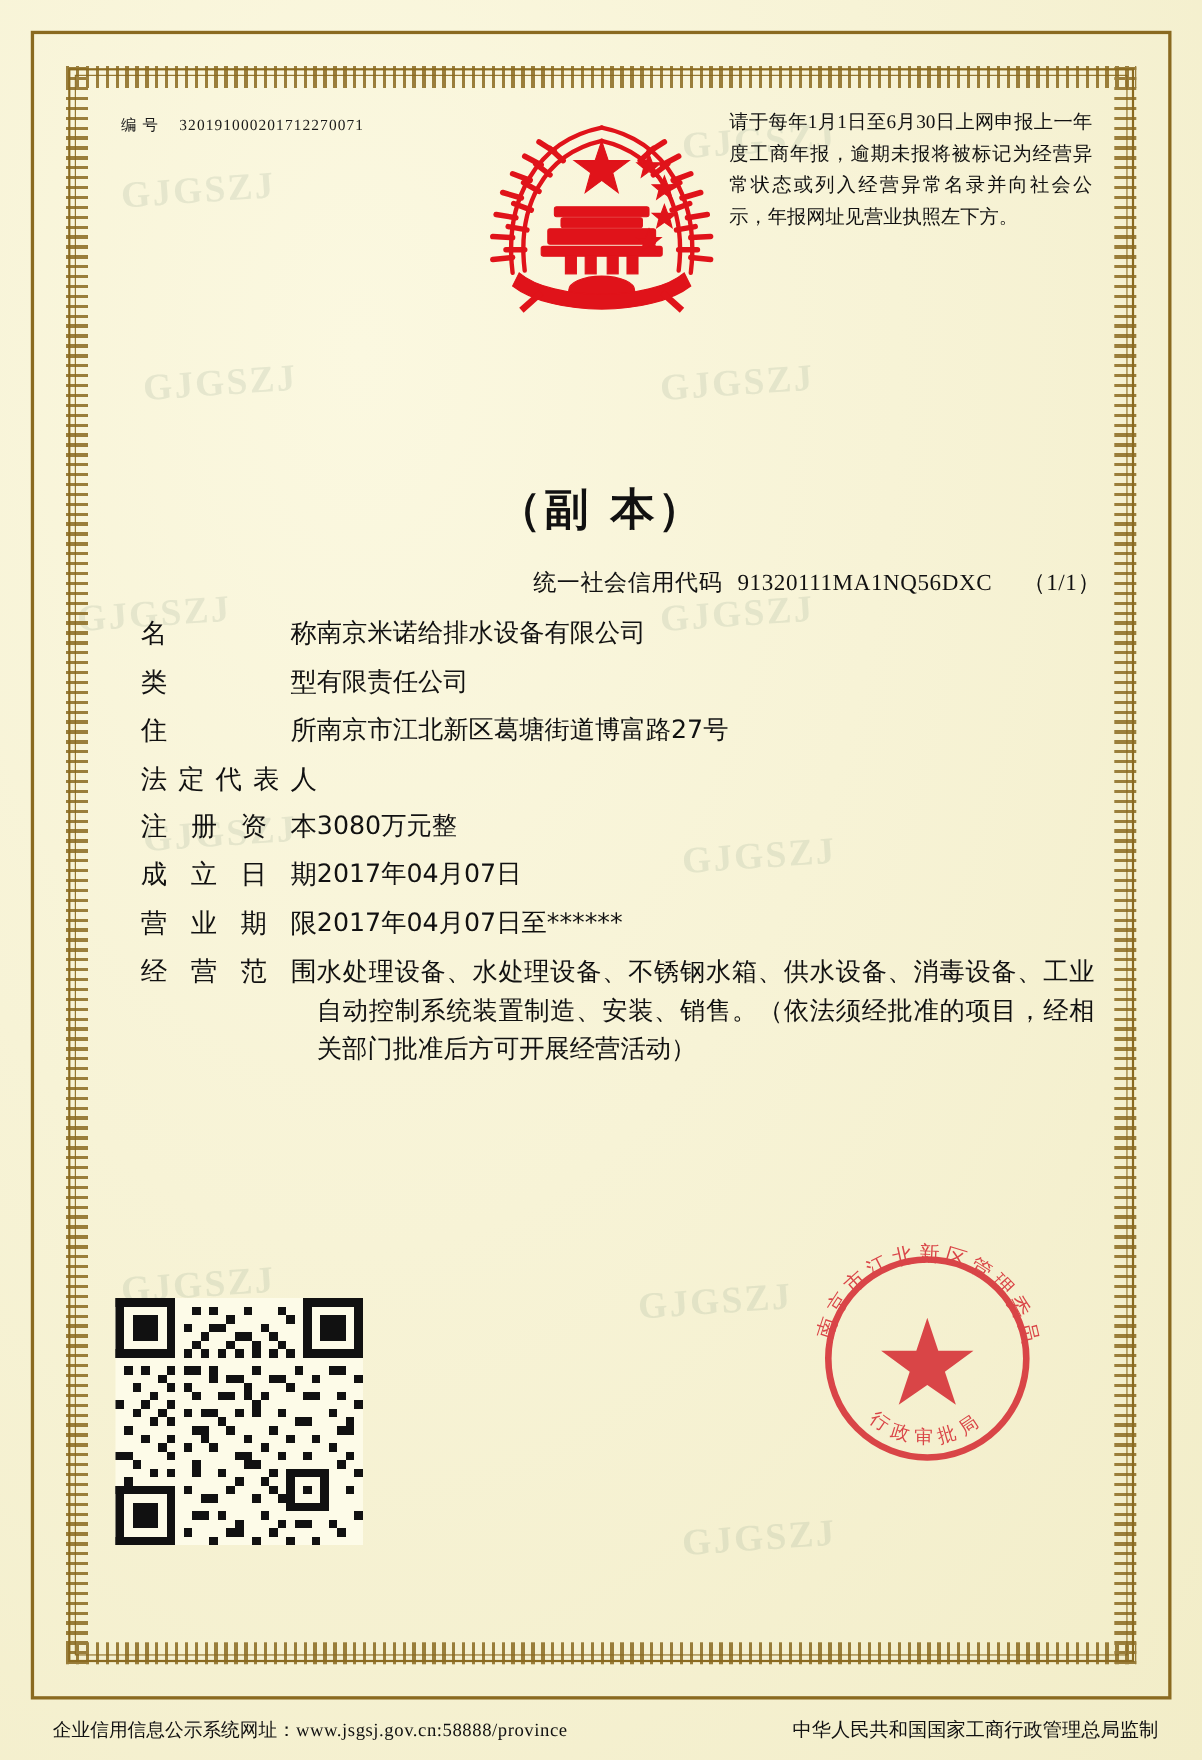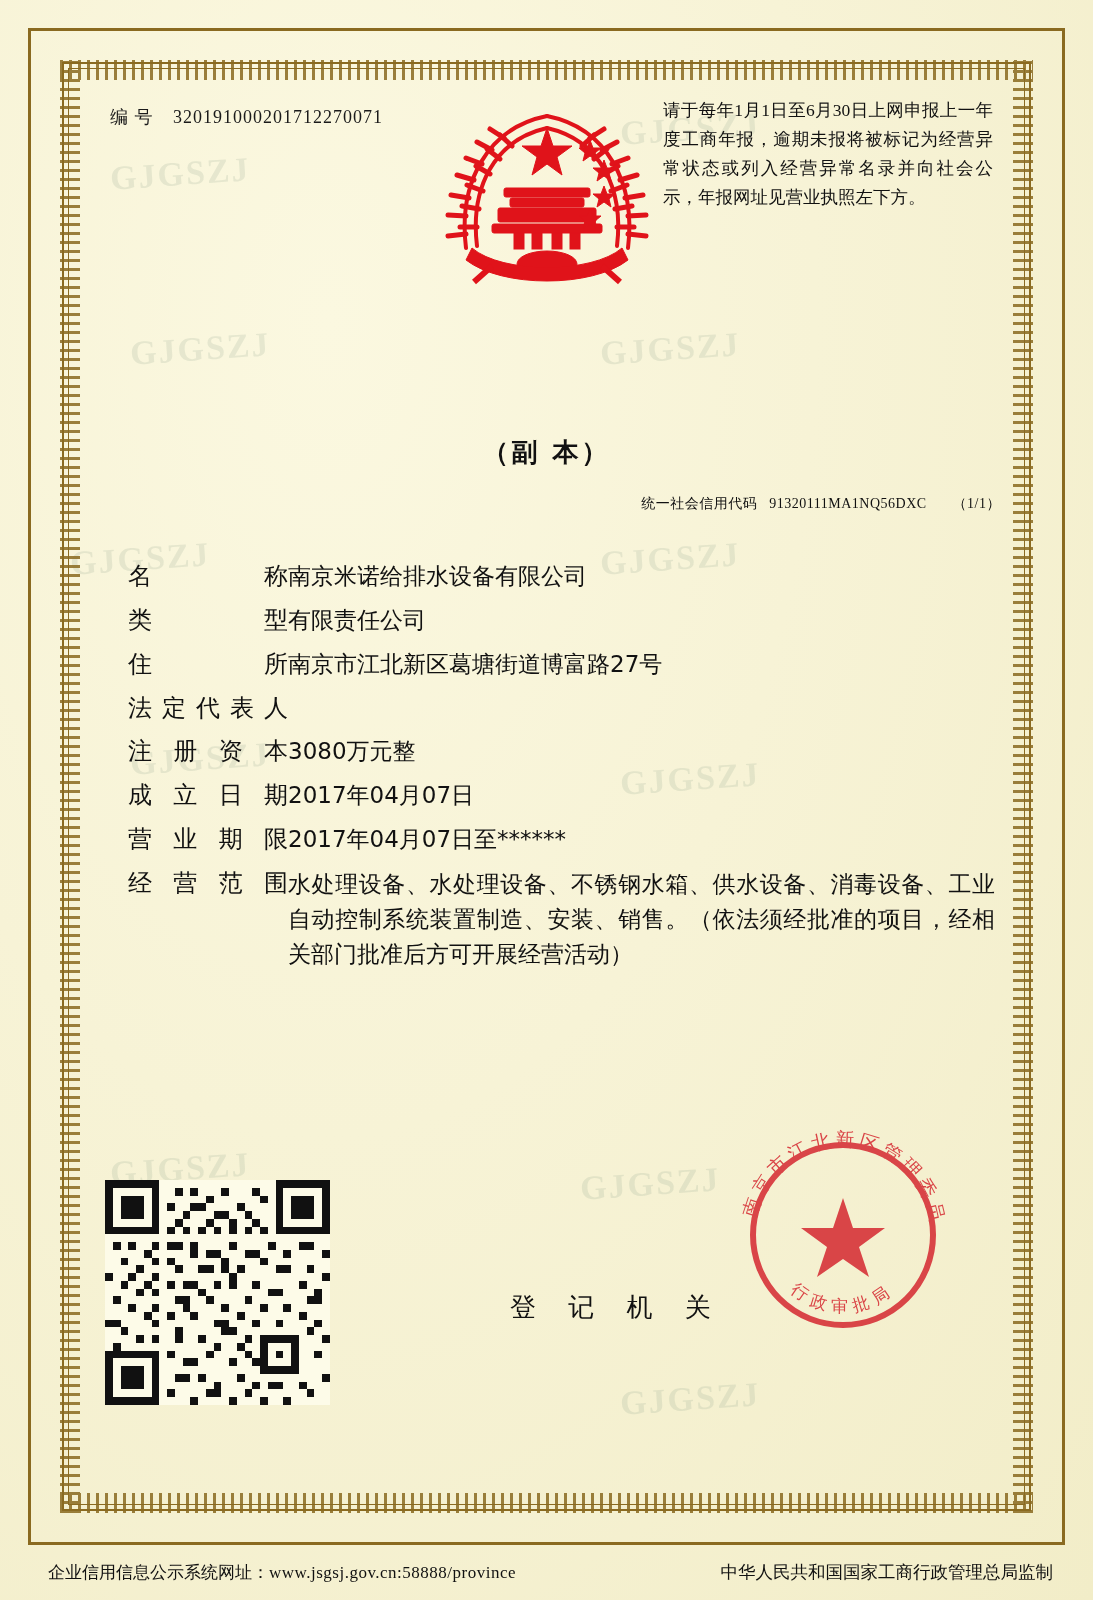--- a/index.html
+++ b/index.html
@@ -45,21 +45,21 @@
     font-size:34px;font-family:"Liberation Serif",serif;letter-spacing:2px;
     transform:rotate(-4deg);white-space:nowrap;pointer-events:none;
     font-weight:bold;
   }
 
   
   .content{position:absolute;left:80px;top:80px;right:80px;bottom:100px;}
 
   .serial{
     position:absolute;left:30px;top:25px;
-    font-size:18px;color:#1a1a1a;letter-spacing:1px;
+    font-size:14px;color:#1a1a1a;letter-spacing:1px;
     font-family:"Liberation Serif",serif;
     text-align:right;
   }
   .notice{
     position:absolute;right:20px;top:16px;width:330px;
     font-size:17.5px;line-height:29px;color:#111;
     text-align:justify;font-family:"Liberation Serif",serif;
   }
 
   
@@ -67,26 +67,26 @@
 
   .title{
     position:absolute;left:0;right:0;top:248px;text-align:center;
     font-size:86px;letter-spacing:36px;font-weight:bold;
     color:#8a6a20;text-indent:36px;
     font-family:"DejaVu Sans",sans-serif;
     text-shadow:1px 1px 0 #6d5214, 2px 2px 2px rgba(0,0,0,.25);
   }
   .subtitle{
     position:absolute;left:0;right:0;top:355px;text-align:center;
-    font-size:26px;font-weight:bold;color:#111;letter-spacing:3px;
+    font-size:40px;font-weight:bold;color:#111;letter-spacing:3px;
     font-family:"DejaVu Sans",sans-serif;
   }
   .credit{
-    position:absolute;right:12px;top:415px;
-    font-size:14px;color:#111;letter-spacing:.5px;
+    position:absolute;right:12px;top:435px;
+    font-size:21px;color:#111;letter-spacing:.5px;
   }
 
   
   .fields{position:absolute;left:48px;right:14px;top:480px;}
   .row{display:flex;margin-bottom:11px;align-items:flex-start;}
   .lbl{
     width:160px;flex:0 0 160px;
     font-size:24px;color:#111;letter-spacing:0;
     font-family:"DejaVu Sans",sans-serif;
     display:flex;justify-content:space-between;
@@ -459,21 +459,20 @@
           <rect x="14" y="21" width="1" height="1"></rect>
             <rect x="17" y="21" width="1" height="1"></rect>
             <rect x="19" y="23" width="1" height="1"></rect>
           <rect x="3" y="12" width="1" height="1"></rect>
             <rect x="1" y="18" width="1" height="1"></rect>
             <rect x="5" y="13" width="1" height="1"></rect>
         </g>
       </svg>
     </div>
 
-    <div class="reg-label">登 记 机 关</div>
 
     <div class="seal">
       <svg viewBox="0 0 230 230" width="230" height="230">
         <defs>
           <path id="sealArc" d="M 26,115 A 89,89 0 1 1 204,115" fill="none"></path>
           <path id="sealArcB" d="M 38,115 A 77,77 0 1 0 192,115" fill="none"></path>
         </defs>
         <circle cx="115" cy="115" r="90" fill="none" stroke="#d4202a" stroke-width="6"></circle>
         <polygon fill="#d4202a" points="115,78 125,108 157,108 131,127 141,157 115,139 89,157 99,127 73,108 105,108"></polygon>
         <text font-size="19" fill="#d4202a" font-family="'DejaVu Sans',sans-serif" letter-spacing="4">

